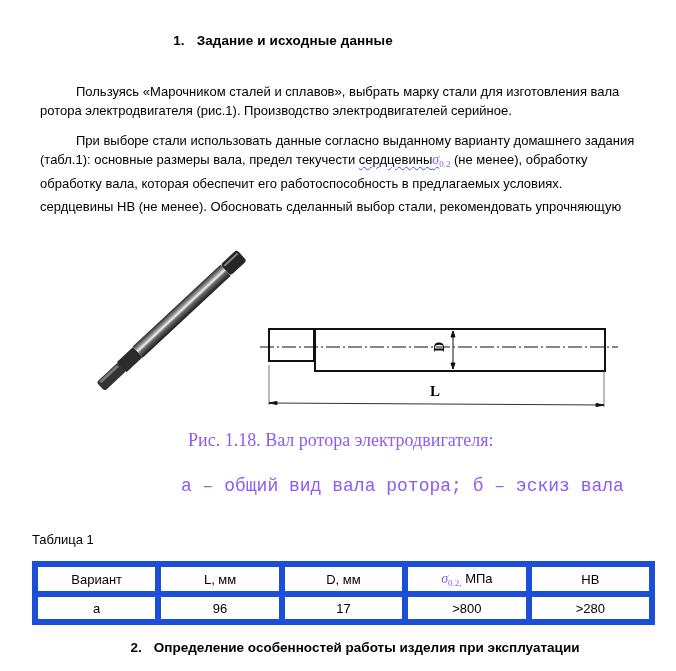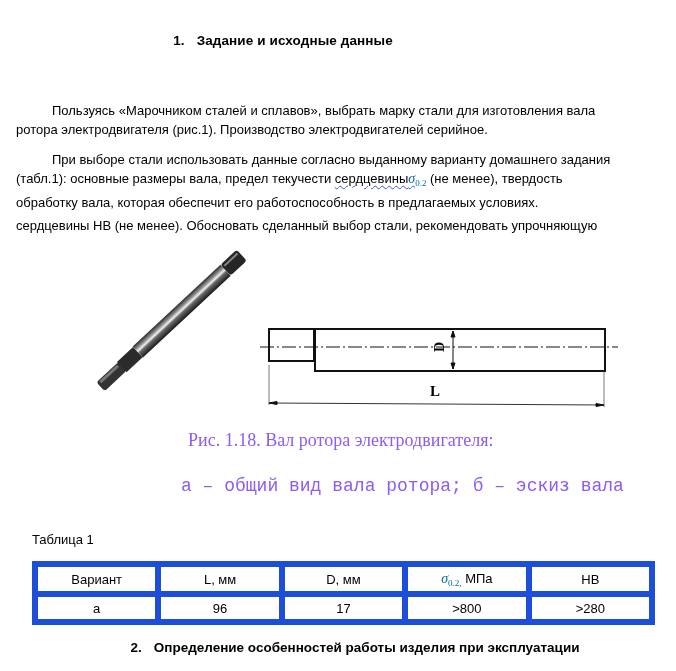--- a/index.html
+++ b/index.html
@@ -1,25 +1,25 @@
 <!DOCTYPE html>
 <html><head>
   <meta charset="utf-8">
   <style>
     html, body { margin: 0; padding: 0; background: #ffffff; }
     body { width: 676px; height: 671px; position: relative; overflow: hidden; color: #000; font-family: "Liberation Sans", "DejaVu Sans", sans-serif; }
     .abs { position: absolute; }
     .h1 { top: 33px; left: 0; width: 566px; text-align: center; font-weight: bold; font-size: 13.5px; letter-spacing: 0.1px; }
     .h1 .num { margin-right: 12px; }
-    .para { left: 16px; width: 605px; font-size: 13px; line-height: 19px; margin-top: 19px; }
+    .para { left: 40px; width: 605px; font-size: 13px; line-height: 19px; }
     .para .line { display: block; white-space: nowrap; }
     .para .indent { padding-left: 36px; }
     .p1 { top: 82px; }
     .p2 { top: 131px; }
-    .sigma { font-family: "Liberation Serif", "DejaVu Serif", serif; font-style: italic; color: #0369a1; font-size: 14px; }
+    .sigma { font-family: "Liberation Serif", "DejaVu Serif", serif; font-style: italic; color: #8b5cf6; font-size: 14px; }
     .sub { font-size: 9px; vertical-align: -3px; font-style: normal; }
     .squiggle { text-decoration: underline wavy #3b5bdb; text-decoration-thickness: 1px; text-underline-offset: 2px; }
     .photo { left: 70px; top: 242px; width: 200px; height: 160px; }
     .sketch { left: 260px; top: 325px; width: 365px; height: 85px; }
     .caption { font-family: "Liberation Serif", "DejaVu Serif", serif; font-size: 18px; color: #8b5cf6; }
     .cap1 { top: 430px; left: 188px; }
     .cap2 { top: 476px; left: 181px; font-family: Liberation Mono, monospace; }
     .table-label { top: 532px; left: 32px; font-size: 13px; text-align: center; }
     table.data { position: absolute; top: 561px; left: 32px; width: 623px; border-collapse: collapse; font-size: 13px; }
     table.data td { border: 6px solid #1d4ed8; text-align: center; height: 22px; padding: 0; width: 20%; }
@@ -34,21 +34,21 @@
   <span class="num">1.</span><span>Задание и исходные данные</span>
 </div>
 
 <div class="abs para p1">
   <span class="line indent">Пользуясь «Марочником сталей и сплавов», выбрать марку стали для изготовления вала</span>
   <span class="line">ротора электродвигателя (рис.1). Производство электродвигателей серийное.</span>
 </div>
 
 <div class="abs para p2">
   <span class="line indent">При выборе стали использовать данные согласно выданному варианту домашнего задания</span>
-  <span class="line"><span>(табл.1): основные размеры вала, предел текучести </span><span class="squiggle"><span>сердцевины</span><span class="sigma"><span>σ</span><span class="sub">0.2</span></span></span><span> (не менее), твердость</span></span>
+  <span class="line"><span>(табл.1): основные размеры вала, предел текучести </span><span class="squiggle"><span>сердцевины</span><span class="sigma"><span>σ</span><span class="sub">0.2</span></span></span><span> (не менее), обработку</span></span>
   <span class="line">обработку вала, которая обеспечит его работоспособность в предлагаемых условиях.</span>
   <span class="line" style="margin-top:4px">сердцевины HB (не менее). Обосновать сделанный выбор стали, рекомендовать упрочняющую</span>
 </div>
 
 <div class="abs photo">
   <svg width="200" height="160" viewBox="0 0 200 160">
     <defs>
       <linearGradient id="metal" x1="0" y1="0" x2="0" y2="1">
         <stop offset="0" stop-color="#2a2a2a"></stop>
         <stop offset="0.3" stop-color="#9a9a9a"></stop>

